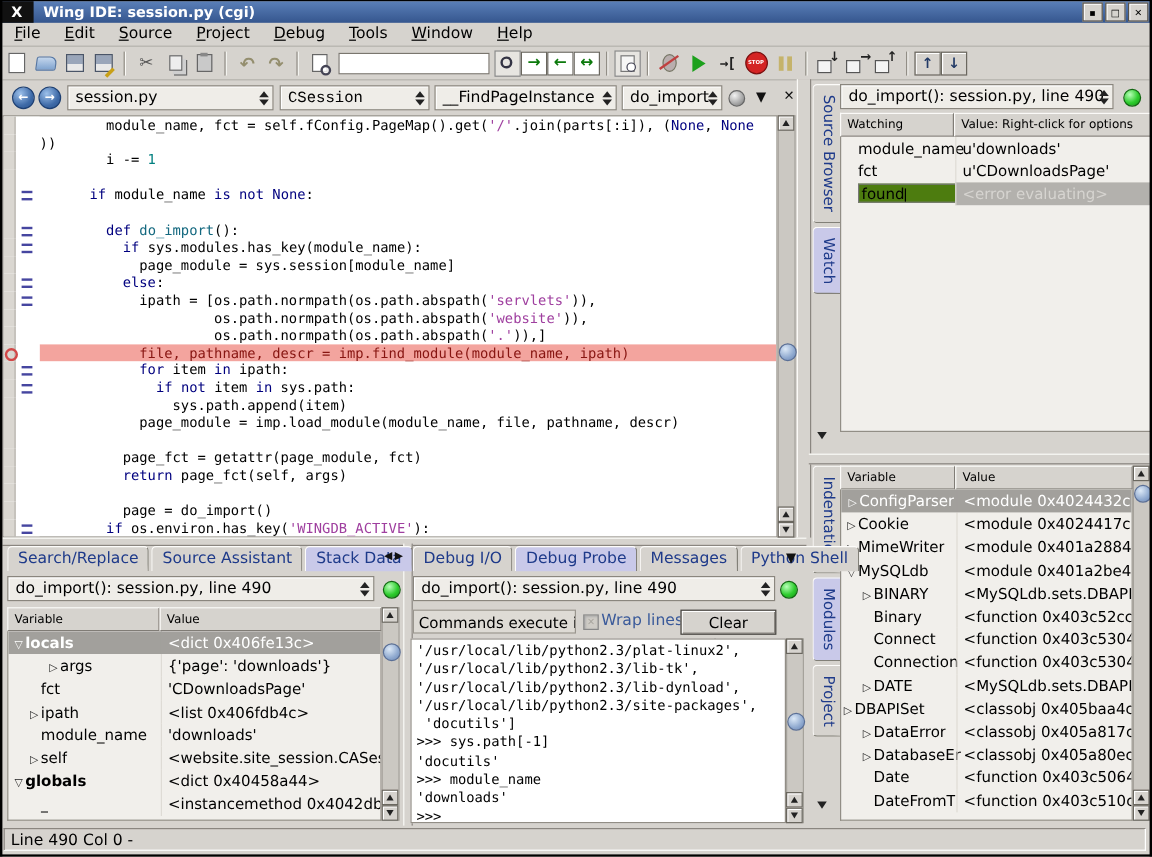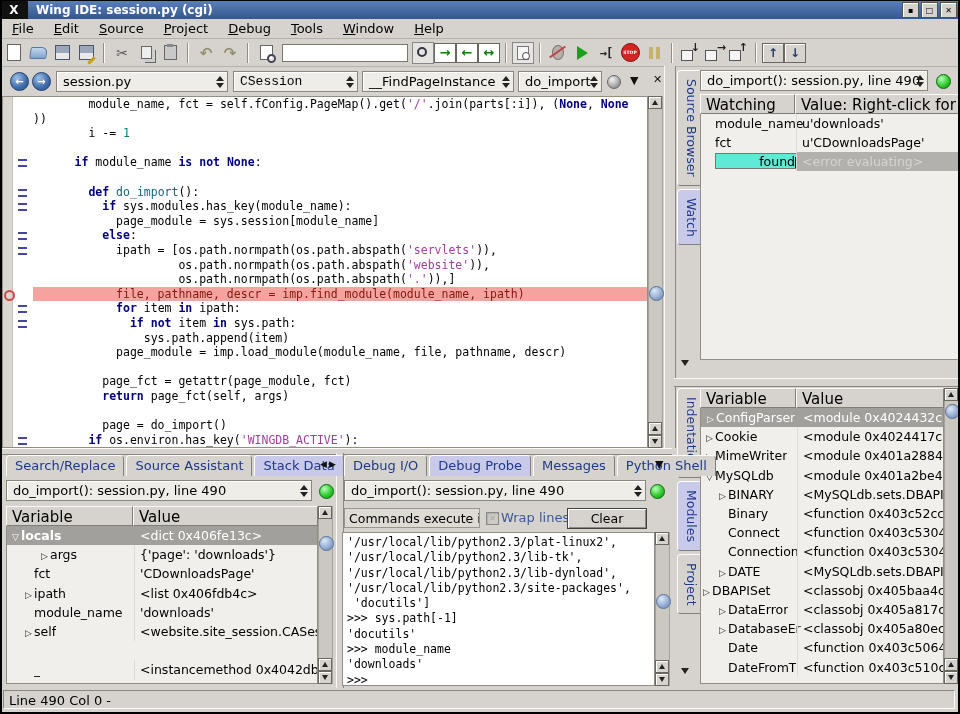--- a/index.html
+++ b/index.html
@@ -80,54 +80,54 @@
   .blkglyph{position:absolute;font-size:11px;font-weight:bold;color:#111;}
   
   #code-area{position:absolute;left:2px;top:96px;width:646px;height:352px;background:#fff;border:1px solid #928e86;
       box-sizing:border-box;overflow:hidden;}
   .cl{display:flex;height:14.6px;line-height:14.6px;font-family:"DejaVu Sans Mono","Liberation Mono",monospace;font-size:11.5px;}
   .cl .gut{width:30px;flex:0 0 30px;position:relative;background:linear-gradient(to right,#dad7d1 0,#dad7d1 9px,#c6c3bd 9px,#c6c3bd 10px,#fff 10px);}
   .cl .txt{flex:1;white-space:pre;}
   .cl .fold{position:absolute;left:15px;top:4px;width:9px;height:4px;border-top:2px solid #4646a0;border-bottom:2px solid #4646a0;}
   .cl .bp{position:absolute;left:1px;top:3px;width:7px;height:7px;border:2px solid #d24848;border-radius:50%;}
   .cl.cur .txt{background:#f3a49e;color:#871511;}
-  .k{color:#00007f;font-weight:bold;} .s{color:#9f3f9f;} .n{color:#007f7f;} .f{color:#13687f;} .t{color:#000;} .c{color:#871511;}
+  .k{color:#00007f;font-weight:normal;} .s{color:#9f3f9f;} .n{color:#007f7f;} .f{color:#13687f;} .t{color:#000;} .c{color:#871511;}
   
   .sb-track{position:absolute;background:#cbc8c2;border:1px solid #a5a29b;box-sizing:border-box;}
   .sb-btn{position:absolute;width:14px;height:13px;background:#d6d3ce;border:1px solid #6a675f;box-shadow:inset 1px 1px 0 #fff;
       box-sizing:border-box;display:flex;align-items:center;justify-content:center;}
   .sb-btn::before{content:"";width:0;height:0;border-left:3px solid transparent;border-right:3px solid transparent;}
   .sb-btn.up::before{border-bottom:5px solid #222;} .sb-btn.dn::before{border-top:5px solid #222;}
   .sb-ball{position:absolute;width:13px;height:13px;border-radius:50%;border:1px solid #5a6f96;
       background:radial-gradient(circle at 35% 30%,#dce9f7,#8fa9cf 60%,#6b87b5);}
   
   .htabs{position:absolute;display:flex;align-items:flex-end;}
   .htab{height:20px;line-height:20px;padding:0 8px;font-size:13px;color:#1e3a8a;background:#d6d3ce;
       border:1px solid #828078;border-bottom:none;border-top-color:#fdfcfa;border-left-color:#fdfcfa;
       border-radius:4px 4px 0 0;margin-right:2px;white-space:nowrap;}
   .htab.active{background:#c9c9e9;}
   .vstrip{position:absolute;width:24px;display:flex;flex-direction:column;align-items:flex-end;}
   .vtab{writing-mode:vertical-rl;width:20px;padding:8px 1px;font-size:12.5px;color:#1e3a8a;background:#d6d3ce;
       border:1px solid #828078;border-right:none;border-top-color:#fdfcfa;border-left-color:#fdfcfa;
       border-radius:4px 0 0 4px;margin-bottom:3px;text-align:center;}
   .vtab.active{background:#c9c9e9;}
   .varrow{position:absolute;width:0;height:0;border-left:4px solid transparent;border-right:4px solid transparent;border-top:6px solid #222;}
-  .th{position:absolute;height:20px;line-height:20px;padding-left:5px;font-size:15px;background:#d6d3ce;
+  .th{position:absolute;height:20px;line-height:20px;padding-left:5px;font-size:10px;background:#d6d3ce;
       border:1px solid #807c76;border-top-color:#fbfaf8;border-left-color:#fbfaf8;box-sizing:border-box;
       white-space:nowrap;overflow:hidden;}
   .tbody{position:absolute;background:#f1efeb;border:1px solid #928e86;border-top:none;box-sizing:border-box;overflow:hidden;}
   .trow{position:absolute;left:0;width:100%;height:19px;line-height:19px;font-size:12.5px;white-space:nowrap;}
   .trow.sel{background:#a2a09c;color:#fff;}
   .trow .arr{display:inline-block;width:11px;font-size:9px;color:#222;text-align:center;}
   .trow.sel .arr{color:#fff;}
   .trow .nm{display:inline-block;overflow:hidden;vertical-align:top;}
   .trow .vcell{position:absolute;top:0;height:100%;overflow:hidden;border-left:1px solid #dedbd5;padding-left:5px;box-sizing:border-box;}
   .trow.sel .vcell{border-left-color:#a2a09c;}
   .vcell.err{background:#b3b1ad;color:#d6d4d0;}
-  .editbox{display:inline-block;background:#5eead4;border:1px solid #777;height:16px;line-height:16px;padding:0 2px;min-width:84px;box-sizing:border-box;text-align:right;}
+  .editbox{display:inline-block;background:#4d7c0f;border:1px solid #777;height:16px;line-height:16px;padding:0 2px;min-width:84px;box-sizing:border-box;}
   .caret{display:inline-block;width:1px;height:11px;background:#000;vertical-align:middle;}
   .gdot{position:absolute;width:13px;height:13px;border-radius:50%;border:1px solid #116611;
       background:radial-gradient(circle at 35% 30%,#b8ffb8,#2ecc2e 55%,#149114);}
   .bold{font-weight:bold;}
   
   .hsplit{position:absolute;background:#d6d3ce;border-top:1px solid #fbfaf7;border-bottom:1px solid #8a8680;}
   .vsplit{position:absolute;background:#d6d3ce;border-left:1px solid #fbfaf7;border-right:1px solid #8a8680;}
   
   #console{position:absolute;left:342px;top:532px;width:313px;height:154px;background:#fff;border:1px solid #928e86;
       box-sizing:border-box;font-family:"DejaVu Sans Mono","Liberation Mono",monospace;font-size:11.5px;line-height:15.3px;
@@ -435,20 +435,21 @@
     <span class="gdot" style="left:319px;top:484px"></span>
     <div class="th" style="left:6px;top:506px;width:127px">Variable</div>
     <div class="th" style="left:133px;top:506px;width:185px">Value</div>
     <div class="tbody" id="stack-body" style="left:6px;top:526px;width:312px;height:158px">
         <div class="trow sel" style="top: 0px; height: 19.2px; line-height: 19.2px;"><span class="ncell" style="padding-left: 3px;"><span class="arr">▽</span><span class="nm bold">locals</span></span><span class="vcell" style="left: 127px; width: calc(100% - 127px);">&lt;dict 0x406fe13c&gt;</span></div>
         <div class="trow" style="top: 19.2px; height: 19.2px; line-height: 19.2px;"><span class="ncell" style="padding-left: 32px;"><span class="arr">▷</span><span class="nm">args</span></span><span class="vcell" style="left: 127px; width: calc(100% - 127px);">{'page': 'downloads'}</span></div>
         <div class="trow" style="top: 38.4px; height: 19.2px; line-height: 19.2px;"><span class="ncell" style="padding-left: 16px;"><span class="arr"></span><span class="nm">fct</span></span><span class="vcell" style="left: 127px; width: calc(100% - 127px);">'CDownloadsPage'</span></div>
         <div class="trow" style="top: 57.6px; height: 19.2px; line-height: 19.2px;"><span class="ncell" style="padding-left: 16px;"><span class="arr">▷</span><span class="nm">ipath</span></span><span class="vcell" style="left: 127px; width: calc(100% - 127px);">&lt;list 0x406fdb4c&gt;</span></div>
         <div class="trow" style="top: 76.8px; height: 19.2px; line-height: 19.2px;"><span class="ncell" style="padding-left: 16px;"><span class="arr"></span><span class="nm">module_name</span></span><span class="vcell" style="left: 127px; width: calc(100% - 127px);">'downloads'</span></div>
         <div class="trow" style="top: 96px; height: 19.2px; line-height: 19.2px;"><span class="ncell" style="padding-left: 16px;"><span class="arr">▷</span><span class="nm">self</span></span><span class="vcell" style="left: 127px; width: calc(100% - 127px);">&lt;website.site_session.CASession</span></div>
+        <div class="trow" style="top: 115.2px; height: 19.2px; line-height: 19.2px;"><span class="ncell" style="padding-left: 3px;"><span class="arr">▽</span><span class="nm bold">globals</span></span><span class="vcell" style="left: 127px; width: calc(100% - 127px);">&lt;dict 0x40458a44&gt;</span></div>
         <div class="trow" style="top: 134.4px; height: 19.2px; line-height: 19.2px;"><span class="ncell" style="padding-left: 16px;"><span class="arr"></span><span class="nm">_</span></span><span class="vcell" style="left: 127px; width: calc(100% - 127px);">&lt;instancemethod 0x4042dbe4&gt;</span></div>
       </div>
   </div>
 
   <div id="probe-panel">
     <div class="htabs" id="probe-tabs" style="left:344px;top:455px">
         <div class="htab">Debug I/O</div>
         <div class="htab active">Debug Probe</div>
         <div class="htab">Messages</div>
         <div class="htab">Python Shell</div>

